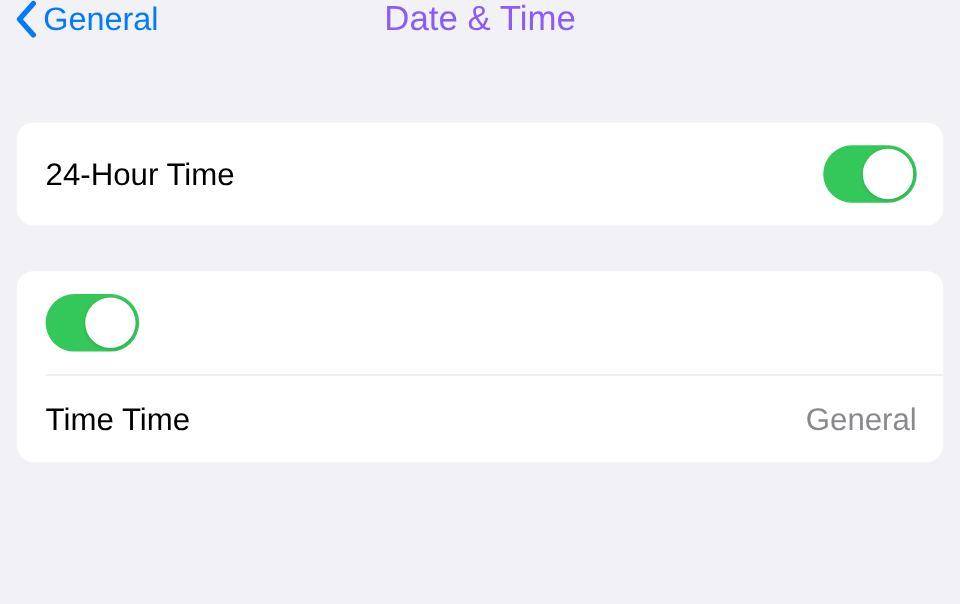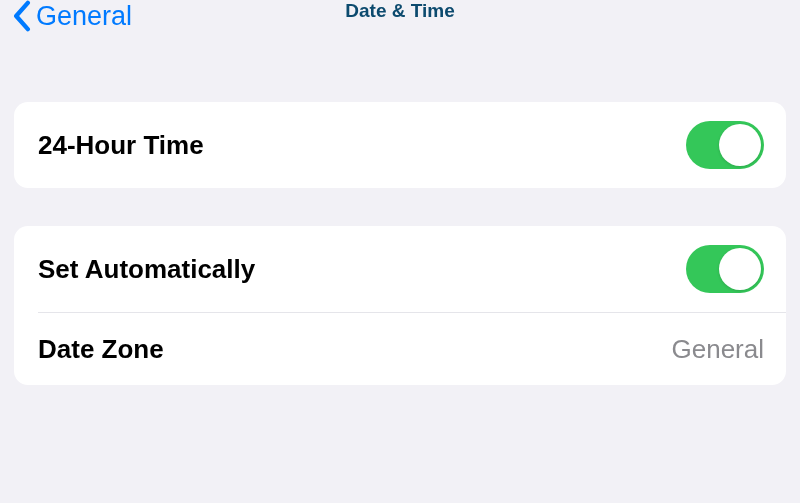--- a/index.html
+++ b/index.html
@@ -30,23 +30,23 @@
       gap: 4px;
     }
     .back-btn svg {
       width: 20px;
       height: 32px;
     }
     .title {
       position: absolute;
       left: 50%;
       transform: translateX(-50%);
-      font-size: 19px;
-      font-weight: 700;
-      color: #0c4a6e;
+      font-size: 29px;
+      font-weight: 400;
+      color: #8b5cf6;
     }
     .content {
       padding: 0 14px;
     }
     .group {
       background: #ffffff;
       border-radius: 14px;
       overflow: hidden;
       margin-top: 38px;
     }
@@ -56,21 +56,21 @@
     .row {
       display: flex;
       align-items: center;
       justify-content: space-between;
       padding: 19px 22px 19px 24px;
       min-height: 72px;
     }
     .row-label {
       font-size: 26px;
       color: #000;
-      font-weight: 700;
+      font-weight: 400;
     }
     .row-value {
       font-size: 26px;
       color: #8a8a8e;
       font-weight: 400;
     }
     .toggle {
       width: 78px;
       height: 48px;
       border-radius: 24px;
@@ -119,27 +119,26 @@
     <div class="row">
       <span class="row-label">24-Hour Time</span>
       <div class="toggle on">
         <div class="knob"></div>
       </div>
     </div>
   </div>
 
   <div class="group">
     <div class="row">
-      <span class="row-label">Set Automatically</span>
       <div class="toggle on">
         <div class="knob"></div>
       </div>
     </div>
     <div class="sep-wrapper">
       <div class="sep"></div>
     </div>
     <div class="row">
-      <span class="row-label">Date Zone</span>
+      <span class="row-label">Time Time</span>
       <span class="row-value">General</span>
     </div>
   </div>
 
 </div>
 
 </body></html>

